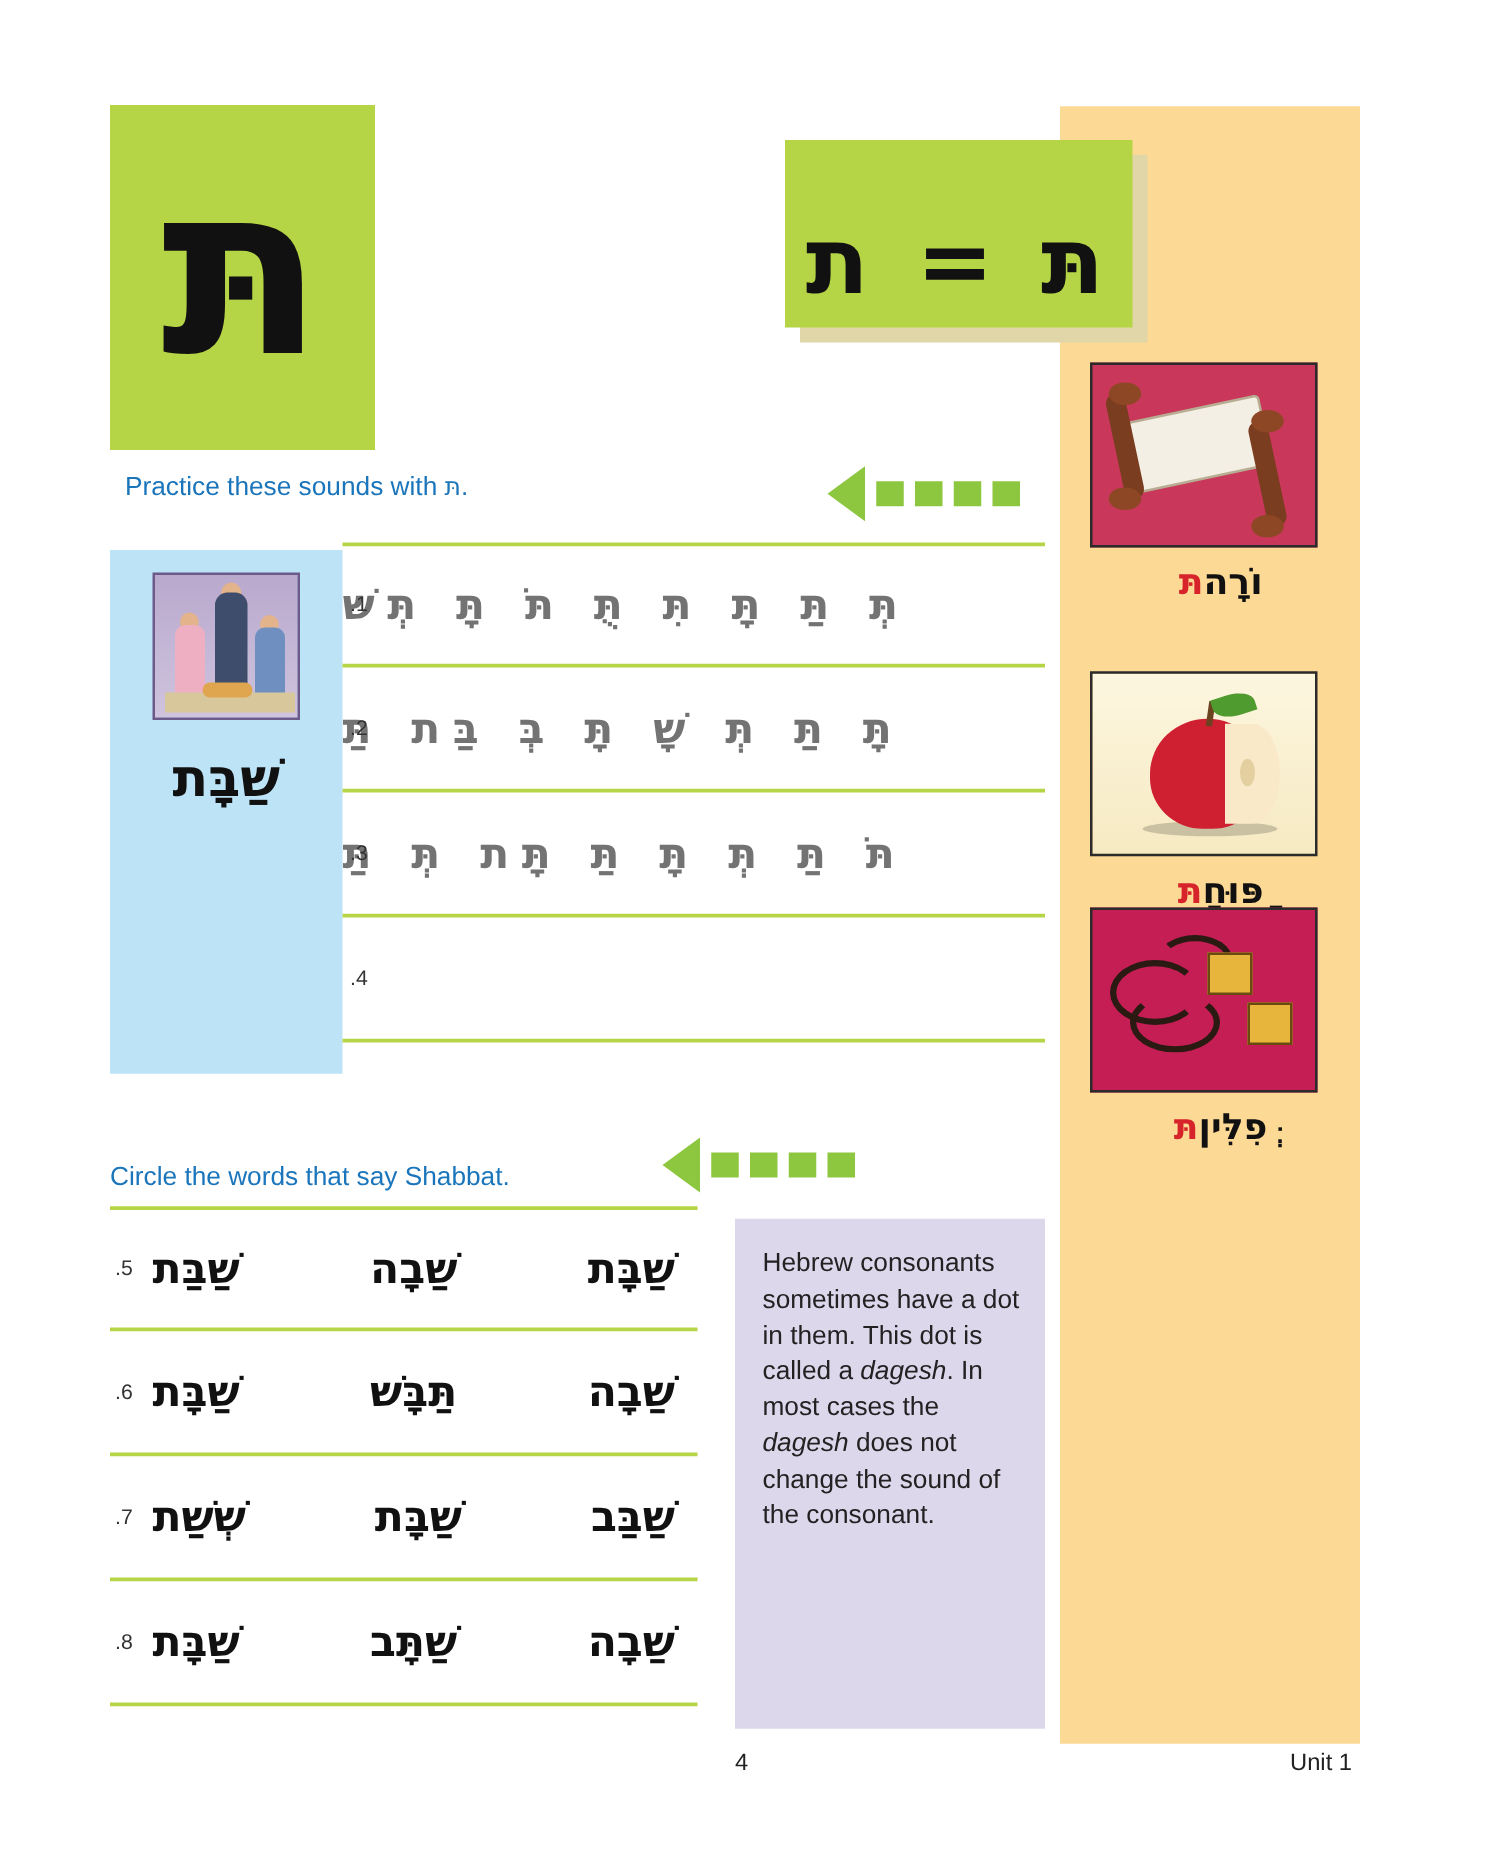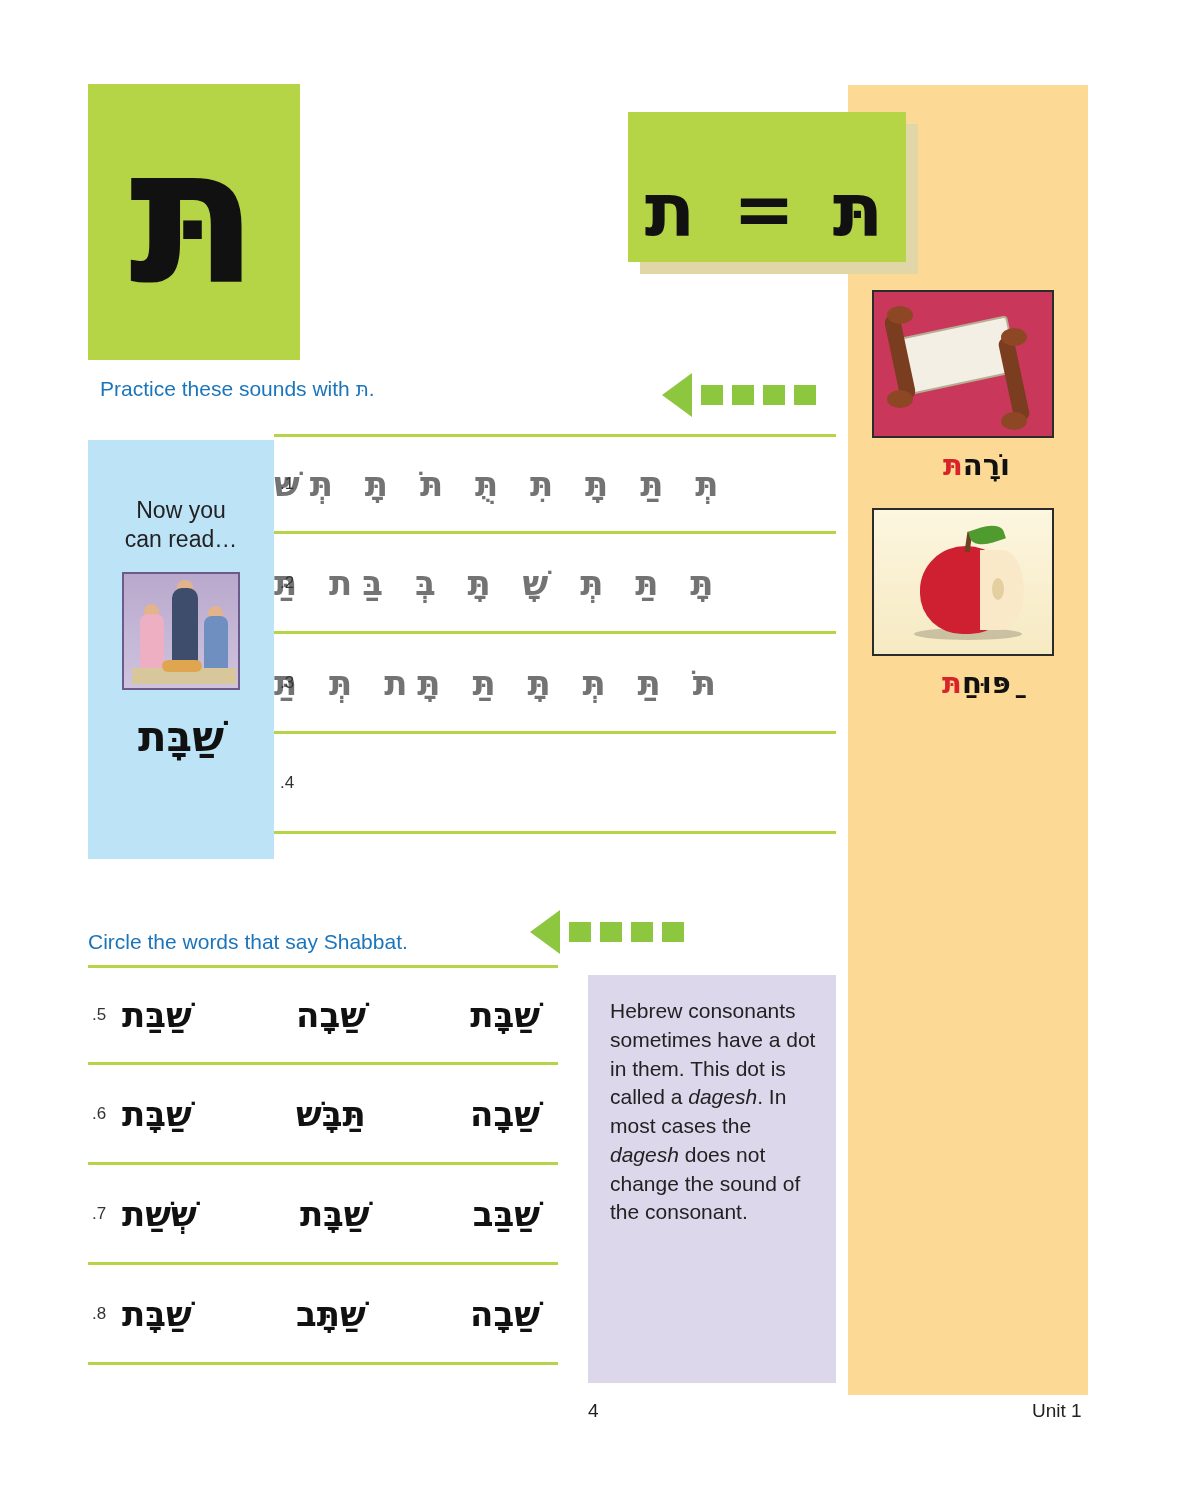--- a/index.html
+++ b/index.html
@@ -206,21 +206,21 @@
   .torah-art .rod-l { left:18px; top:22px; }
   .torah-art .rod-r { left:132px; top:44px; }
   .torah-art .knob {
     position:absolute; width:26px; height:18px; background:#8e4724; border-radius:50%;
   }
   .torah-art .k1 { left:13px; top:14px; }
   .torah-art .k2 { left:13px; top:98px; }
   .torah-art .k3 { left:127px; top:36px; }
   .torah-art .k4 { left:127px; top:120px; }
 
-  #card-tapuach { top:508px; }
+  #card-tapuach { top:537px; }
   #card-tapuach .frame { background:linear-gradient(#fdf6e0,#f6eac2); }
   .apple-art .apple {
     position:absolute; left:46px; top:36px; width:92px; height:88px;
     background:#cf2031; border-radius:50% 50% 46% 46%;
   }
   .apple-art .cut {
     position:absolute; left:106px; top:40px; width:44px; height:80px;
     background:#fae9c8; border-radius:0 50% 50% 0;
   }
   .apple-art .core {
@@ -298,24 +298,20 @@
   </div>
 
   <div class="heading" id="heading-practice">
     <span>Practice these sounds with</span>
     <span class="inline-glyph">תּ</span><span>.</span>
   </div>
   <div class="heading" id="heading-circle">Circle the words that say Shabbat.</div>
 
   <div class="practice-wrap">
     <div class="blue-panel">
-      <div class="nowyou">
-        <div>Now you</div>
-        <div>can read…</div>
-      </div>
       <div class="photo-shabbat">
         <div class="fig-head"></div>
           <div class="fig-adult"></div>
         <div class="fig-kid-lh"></div>
           <div class="fig-kid-l"></div>
         <div class="fig-kid-rh"></div>
           <div class="fig-kid-r"></div>
         <div class="table"></div>
           <div class="challah"></div>
       </div>
@@ -402,17 +398,29 @@
       <div class="cut"></div>
       <div class="core"></div>
       <div class="stem"></div>
       <div class="leaf"></div>
     </div>
     <div class="cap">
       <span>ַפּוּחַ</span><span class="hl">תּ</span>
     </div>
   </div>
 
+  <div class="card" id="card-tefillin">
+    <div class="frame tef-art">
+      <div class="strap s1"></div>
+        <div class="strap s2"></div>
+        <div class="strap s3"></div>
+      <div class="box1"></div>
+        <div class="box2"></div>
+    </div>
+    <div class="cap">
+      <span>ְּפִלִּין</span><span class="hl">תּ</span>
+    </div>
+  </div>
 
   <div class="footer-page">4</div>
   <div class="footer-unit">Unit 1</div>
 
 </div>
 
 </body></html>

